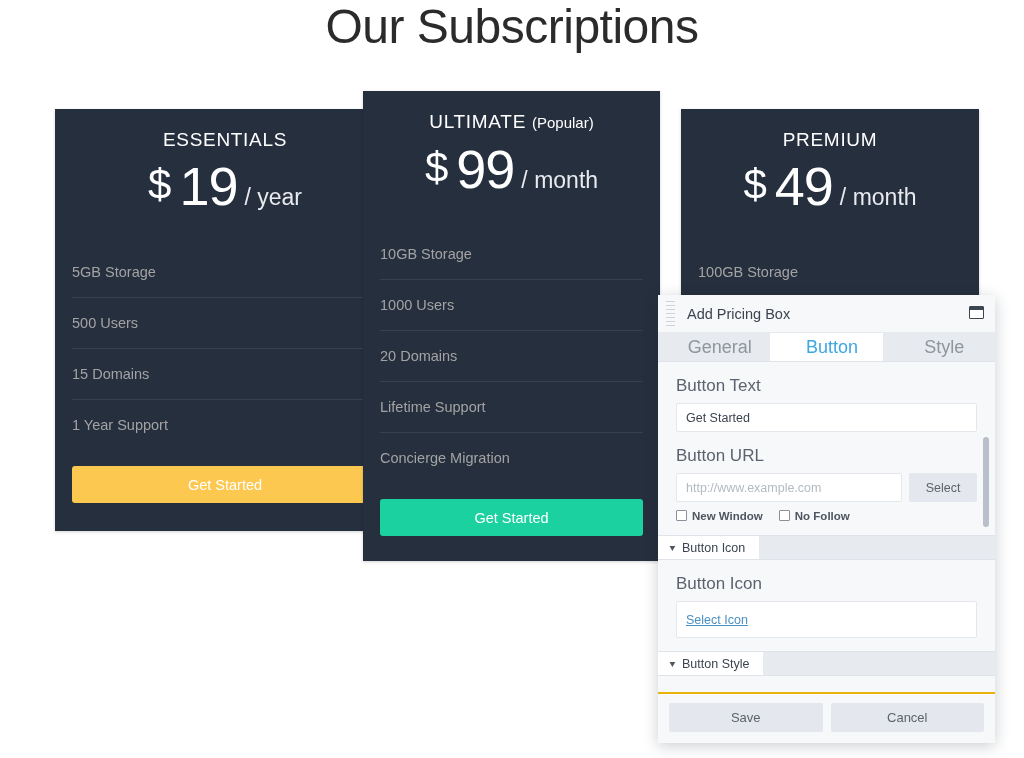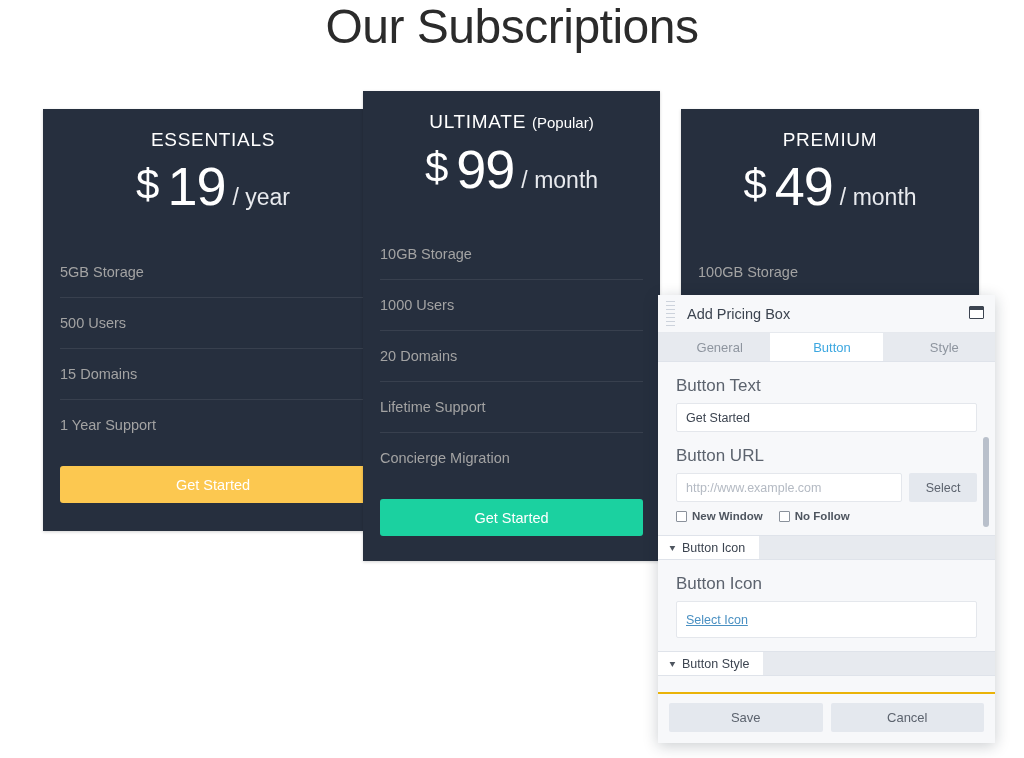--- a/index.html
+++ b/index.html
@@ -71,21 +71,21 @@
     border-radius: 3px;
     height: 37px;
     font-size: 14.5px;
     font-family: "Liberation Sans", sans-serif;
     color: #ffffff;
     cursor: pointer;
     width: calc(100% - 34px);
   }
 
   
-  #card-essentials { left: 43px; top: 109px; width: 340px; height: 422px; }
+  #card-essentials { left: 55px; top: 109px; width: 340px; height: 422px; }
   #card-essentials .features { margin-top: 34px; }
   
   #card-ultimate { left: 363px; top: 91px; width: 297px; height: 470px; }
   #card-ultimate .features { margin-top: 33px; }
   
   #card-premium { left: 681px; top: 109px; width: 298px; height: 422px; }
   #card-premium .features { margin-top: 34px; }
 
   
   .dialog {
@@ -132,21 +132,21 @@
 
   .dlg-tabs {
     display: flex;
     height: 29px;
     background: #e7eaef;
     border-bottom: 1px solid #dfe3ea;
   }
   .dlg-tab {
     flex: 1;
     display: flex; align-items: center; justify-content: center;
-    font-size: 13px;
+    font-size: 18px;
     color: #8e959f;
     cursor: pointer;
     background: #e7eaef;
     padding-left: 11px;
   }
   .dlg-tab.active { background: #ffffff; color: #3ca7e0; }
 
   .dlg-body {
     position: relative;
     flex: 1;
@@ -193,21 +193,21 @@
     background: #e4e8ee;
     border: none;
     border-radius: 2px;
     font-size: 12.5px;
     font-family: "Liberation Sans", sans-serif;
     color: #5c636e;
     cursor: pointer;
   }
 
   .checks { display: flex; gap: 16px; padding: 8px 18px 0 18px; }
-  .chk { display: flex; align-items: center; gap: 5px; cursor: pointer; }
+  .chk { display: flex; align-items: flex-start; gap: 5px; cursor: pointer; }
   .chk-box {
     width: 11px; height: 11px;
     border: 1.5px solid #8a919b;
     background: #ffffff;
     border-radius: 1px;
   }
   .chk-label { font-size: 11.5px; font-weight: bold; color: #4e555f; }
 
   .accordion {
     margin-top: 13px;

